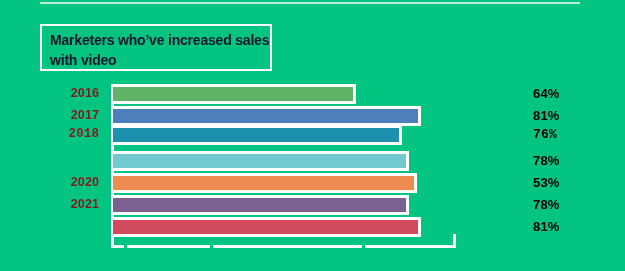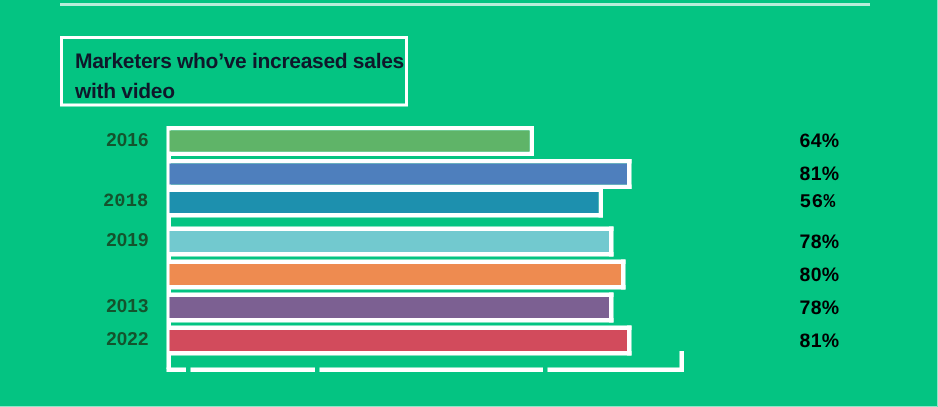--- a/index.html
+++ b/index.html
@@ -108,21 +108,21 @@
     left: 0;
     width: 625px;
     height: 22.2px;
   }
   .year {
     position: absolute;
     left: 0;
     top: 2px;
     width: 99px;
     text-align: right;
-    color: #14532d;
+    color: #7f1d1d;
     font-size: 12.5px;
     font-weight: bold;
     letter-spacing: 0.1px;
   }
   .bar-wrap {
     position: absolute;
     left: 113px;
     top: 0px;
     height: 20px;
     box-sizing: border-box;
@@ -167,54 +167,54 @@
     <div class="tick" style="left:362px;"></div>
     <div id="rows-host">
         <div class="row" style="top: 0px;">
           <div class="year">2016</div>
           <div class="bar-wrap" style="width: 243.2px;">
             <div class="bar-fill" style="background: rgb(95, 180, 104);"></div>
           </div>
           <div class="pct">64%</div>
         </div>
         <div class="row" style="top: 22.2px;">
+          <div class="year">2017</div>
           <div class="bar-wrap" style="width: 307.8px;">
             <div class="bar-fill" style="background: rgb(78, 127, 189);"></div>
           </div>
           <div class="pct">81%</div>
         </div>
         <div class="row" style="top: 41px; font-family: Liberation Mono, monospace;">
           <div class="year">2018</div>
           <div class="bar-wrap" style="width: 288.8px;">
             <div class="bar-fill" style="background: rgb(29, 144, 174);"></div>
           </div>
-          <div class="pct">56%</div>
+          <div class="pct">76%</div>
         </div>
         <div class="row" style="top: 66.6px;">
-          <div class="year">2019</div>
           <div class="bar-wrap" style="width: 296.4px;">
             <div class="bar-fill" style="background: rgb(114, 201, 207);"></div>
           </div>
           <div class="pct">78%</div>
         </div>
         <div class="row" style="top: 88.8px;">
+          <div class="year">2020</div>
           <div class="bar-wrap" style="width: 304px;">
             <div class="bar-fill" style="background: rgb(238, 139, 80);"></div>
           </div>
-          <div class="pct">80%</div>
+          <div class="pct">53%</div>
         </div>
         <div class="row" style="top: 111px;">
-          <div class="year">2013</div>
+          <div class="year">2021</div>
           <div class="bar-wrap" style="width: 296.4px;">
             <div class="bar-fill" style="background: rgb(124, 96, 146);"></div>
           </div>
           <div class="pct">78%</div>
         </div>
         <div class="row" style="top: 133.2px;">
-          <div class="year">2022</div>
           <div class="bar-wrap" style="width: 307.8px;">
             <div class="bar-fill" style="background: rgb(210, 75, 92);"></div>
           </div>
           <div class="pct">81%</div>
         </div>
       </div>
   </div>
 
 </div>
 

